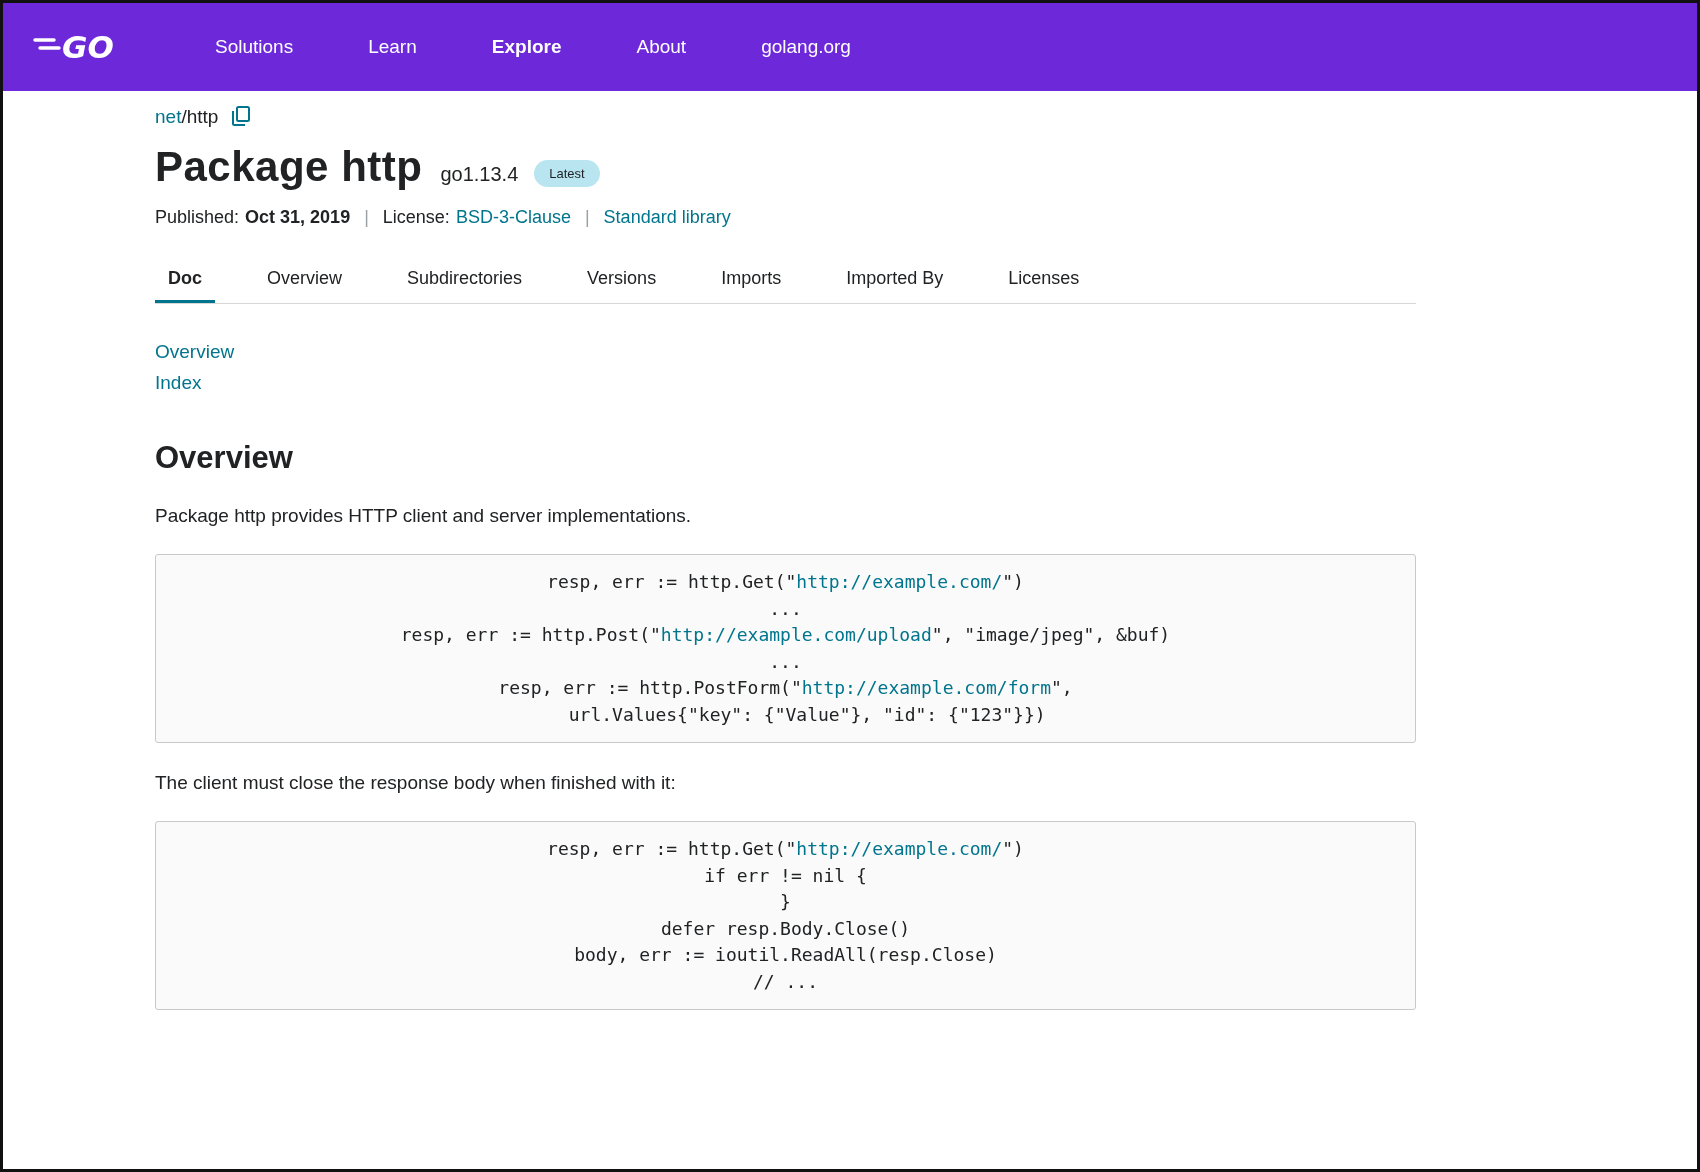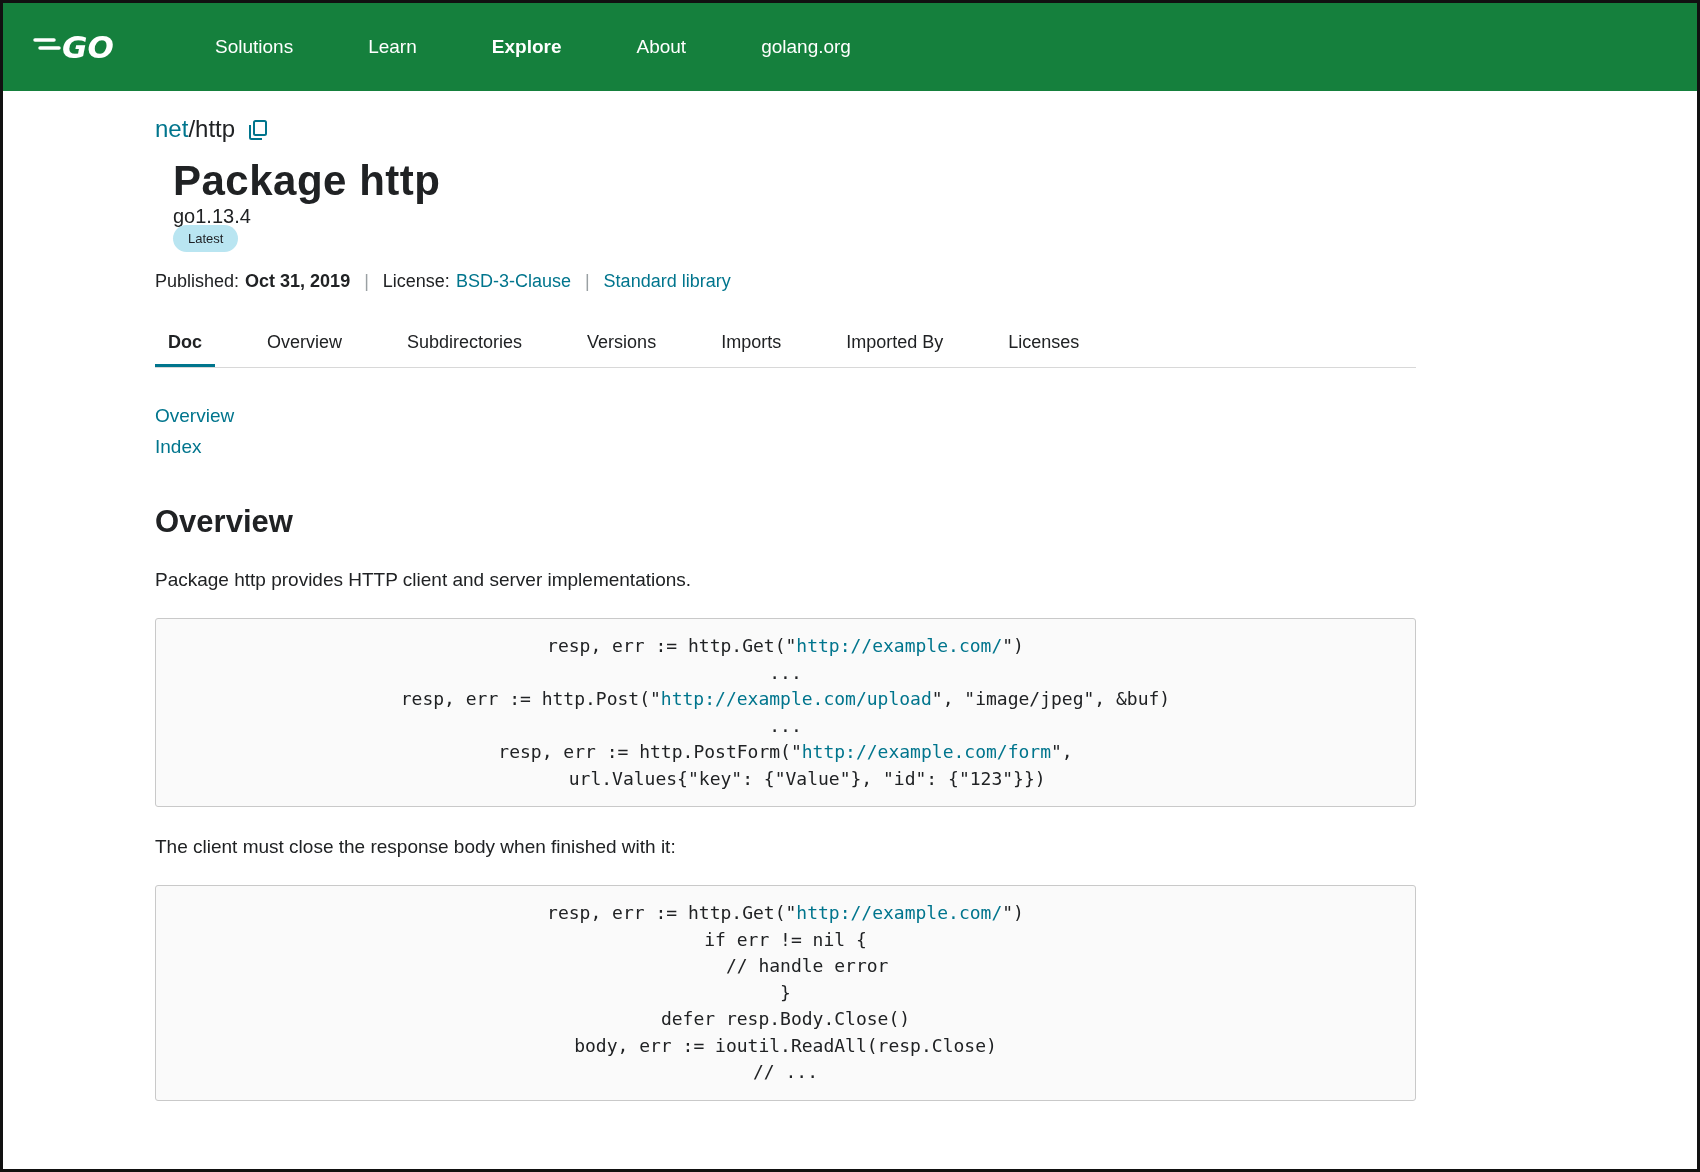--- a/index.html
+++ b/index.html
@@ -10,21 +10,21 @@
     border: 3px solid #111;
     background: #fff;
     overflow: hidden;
     font-family: "Liberation Sans", sans-serif;
     color: #202224;
   }
 
   
   .site-header {
     height: 88px;
-    background: #15803d;
+    background: #6d28d9;
     display: flex;
     align-items: center;
     padding: 0 0 0 30px;
     color: #fff;
   }
   .logo {
     width: 112px;
     display: flex;
     align-items: center;
     cursor: pointer;
@@ -67,34 +67,33 @@
   }
   .main-nav a.active { font-weight: bold; }
 
   
   .container {
     margin-left: 152px;
     width: 1261px;
   }
 
   .breadcrumb {
-    margin-top: 24px;
-    font-size: 24px;
-    display: flex;
-    align-items: flex-end;
+    margin-top: 14px;
+    font-size: 19px;
+    display: flex;
+    align-items: center;
   }
   .breadcrumb a { color: #00758d; text-decoration: none; }
   .breadcrumb .rest { color: #202224; }
   .copy-icon { margin-left: 12px; cursor: pointer; display: flex; }
 
   .title-row {
     margin-top: 14px;
     display: flex;
     align-items: baseline;
-    flex-direction: column;
   }
   .page-title {
     font-size: 42px;
     font-weight: bold;
     margin: 0;
     letter-spacing: 0.5px;
   }
   .version {
     margin-left: 18px;
     font-size: 20px;
@@ -260,21 +259,20 @@
         <div class="code-line">...</div>
         <div class="code-line">resp, err := http.PostForm("<a class="code-link" href="#">http://example.com/form</a>",</div>
         <div class="code-line">    url.Values{"key": {"Value"}, "id": {"123"}})</div>
       </div>
 
     <p>The client must close the response body when finished with it:</p>
 
     <div class="code-block" id="code-block-2">
         <div class="code-line">resp, err := http.Get("<a class="code-link" href="#">http://example.com/</a>")</div>
         <div class="code-line">if err != nil {</div>
-        <div class="code-line">    // handle error</div>
         <div class="code-line">}</div>
         <div class="code-line">defer resp.Body.Close()</div>
         <div class="code-line">body, err := ioutil.ReadAll(resp.Close)</div>
         <div class="code-line">// ...</div>
       </div>
   </div>
 
 </div>
 
 </body></html>

